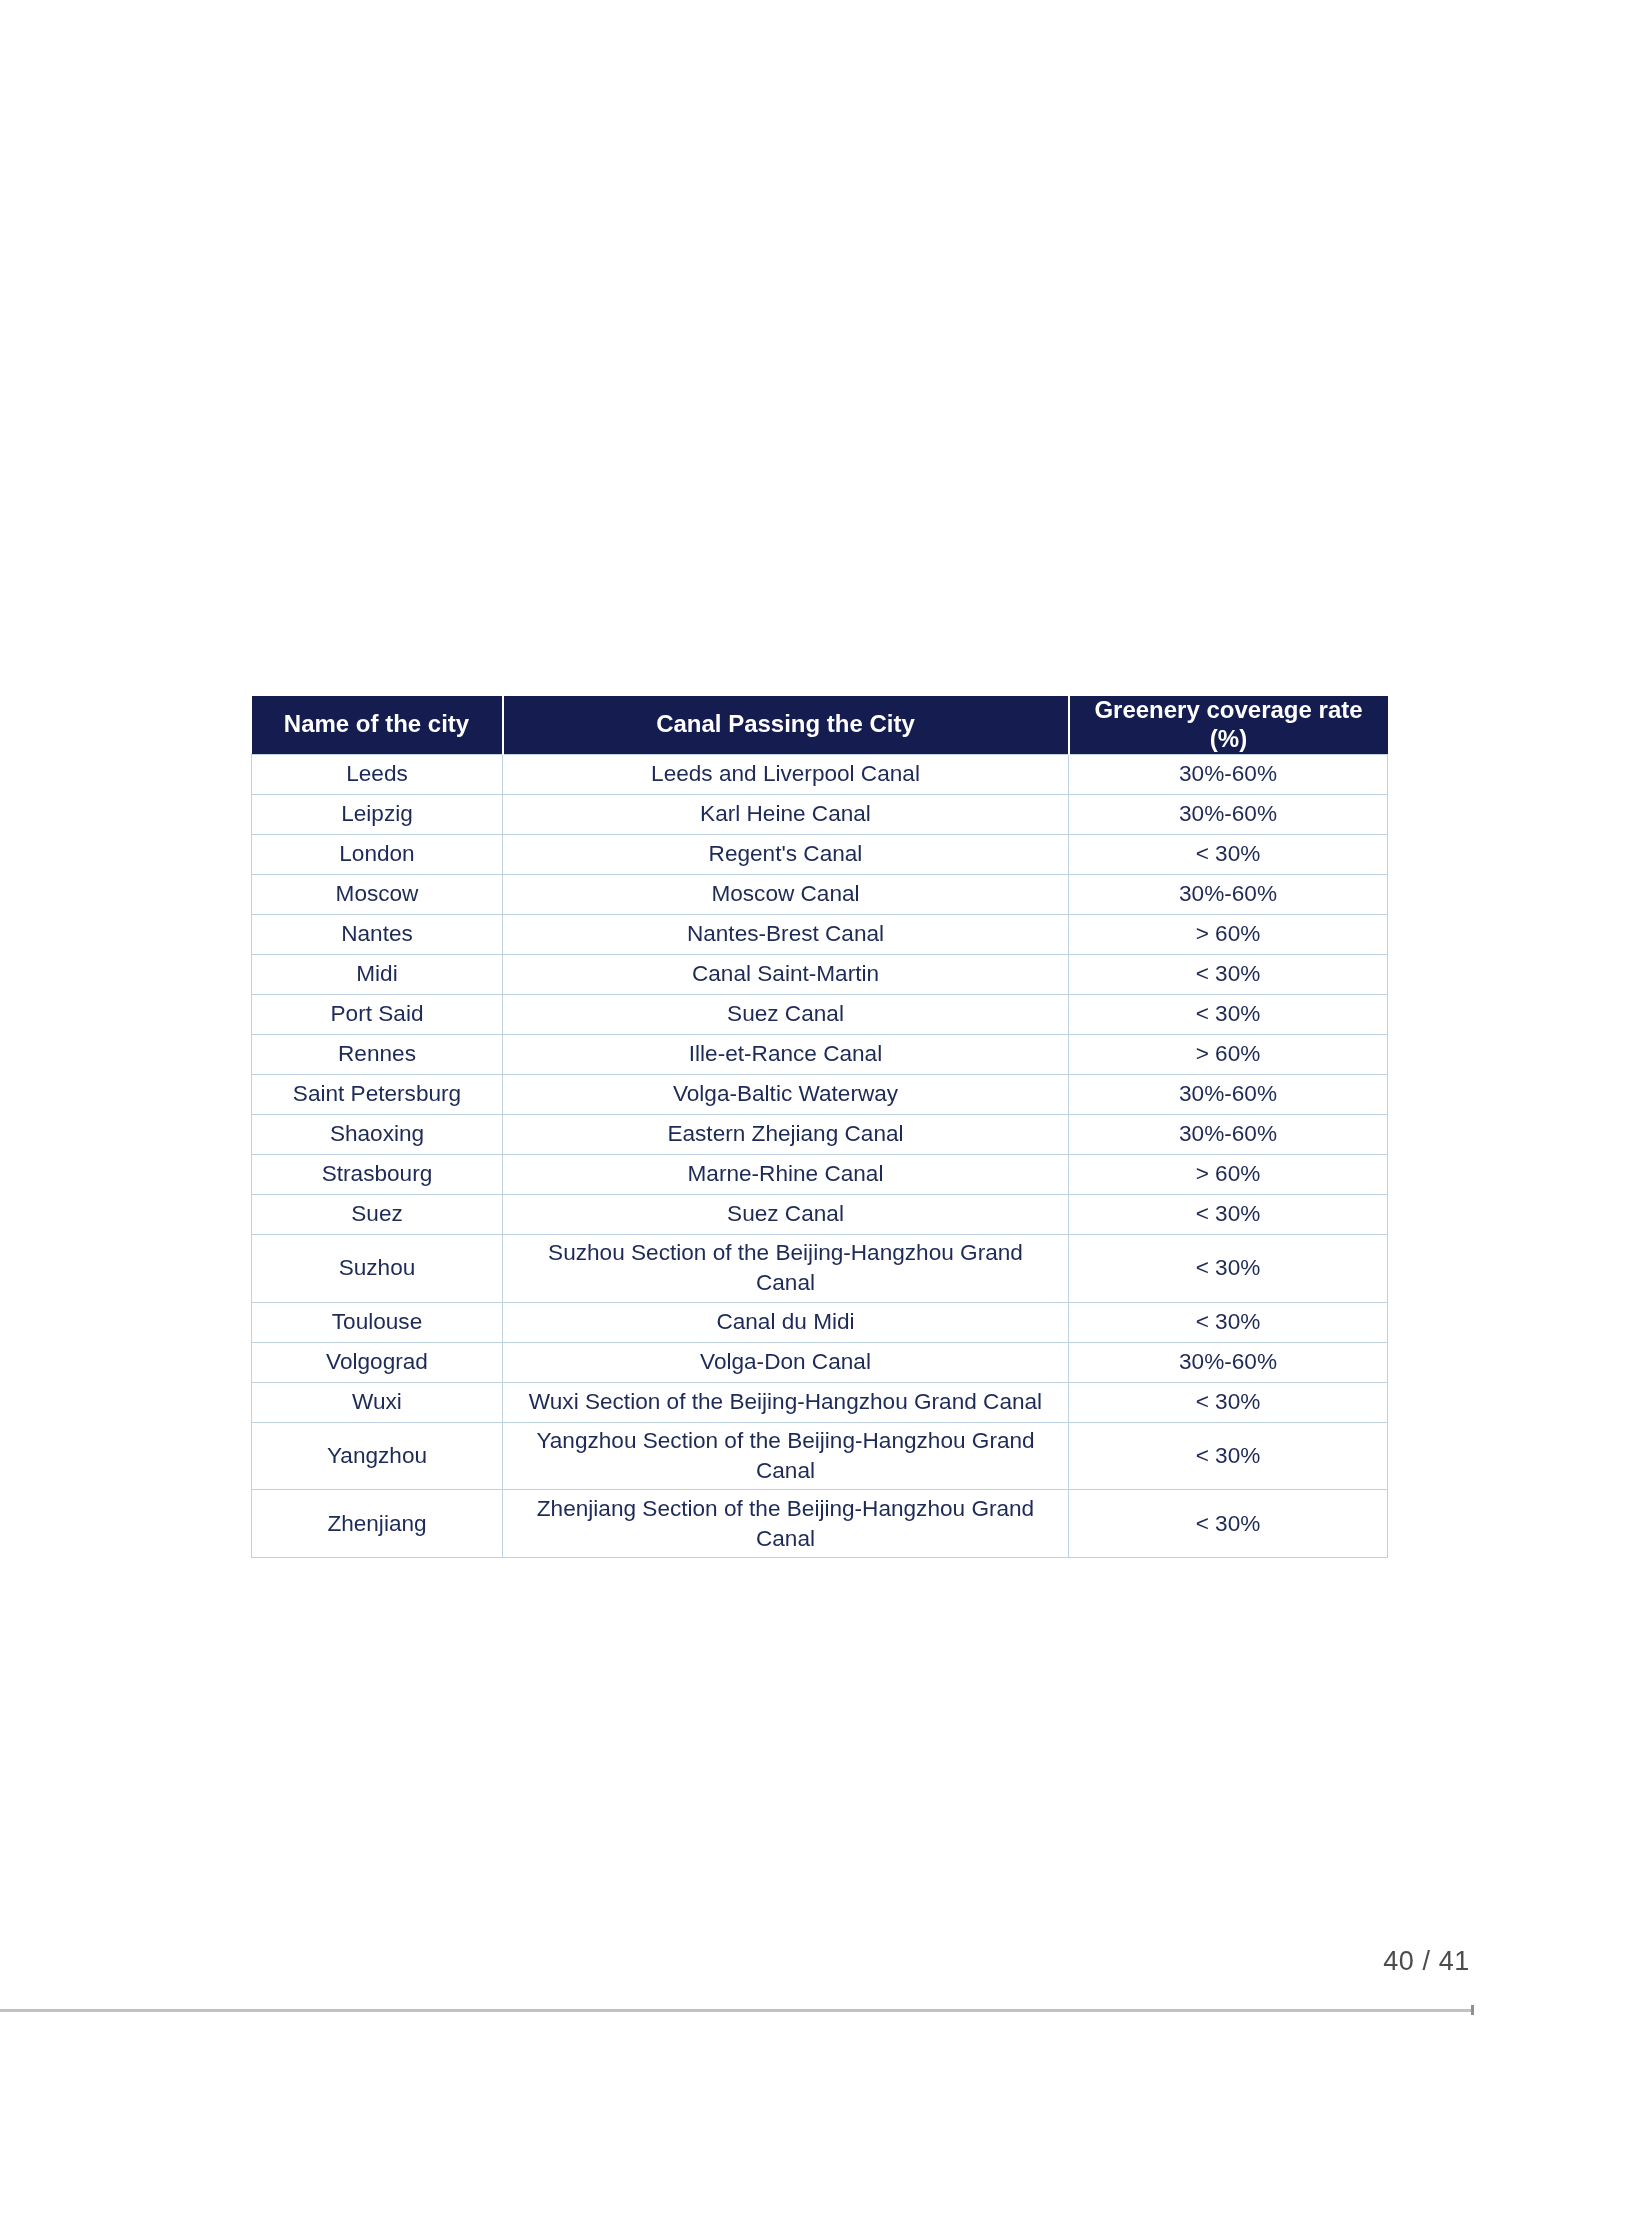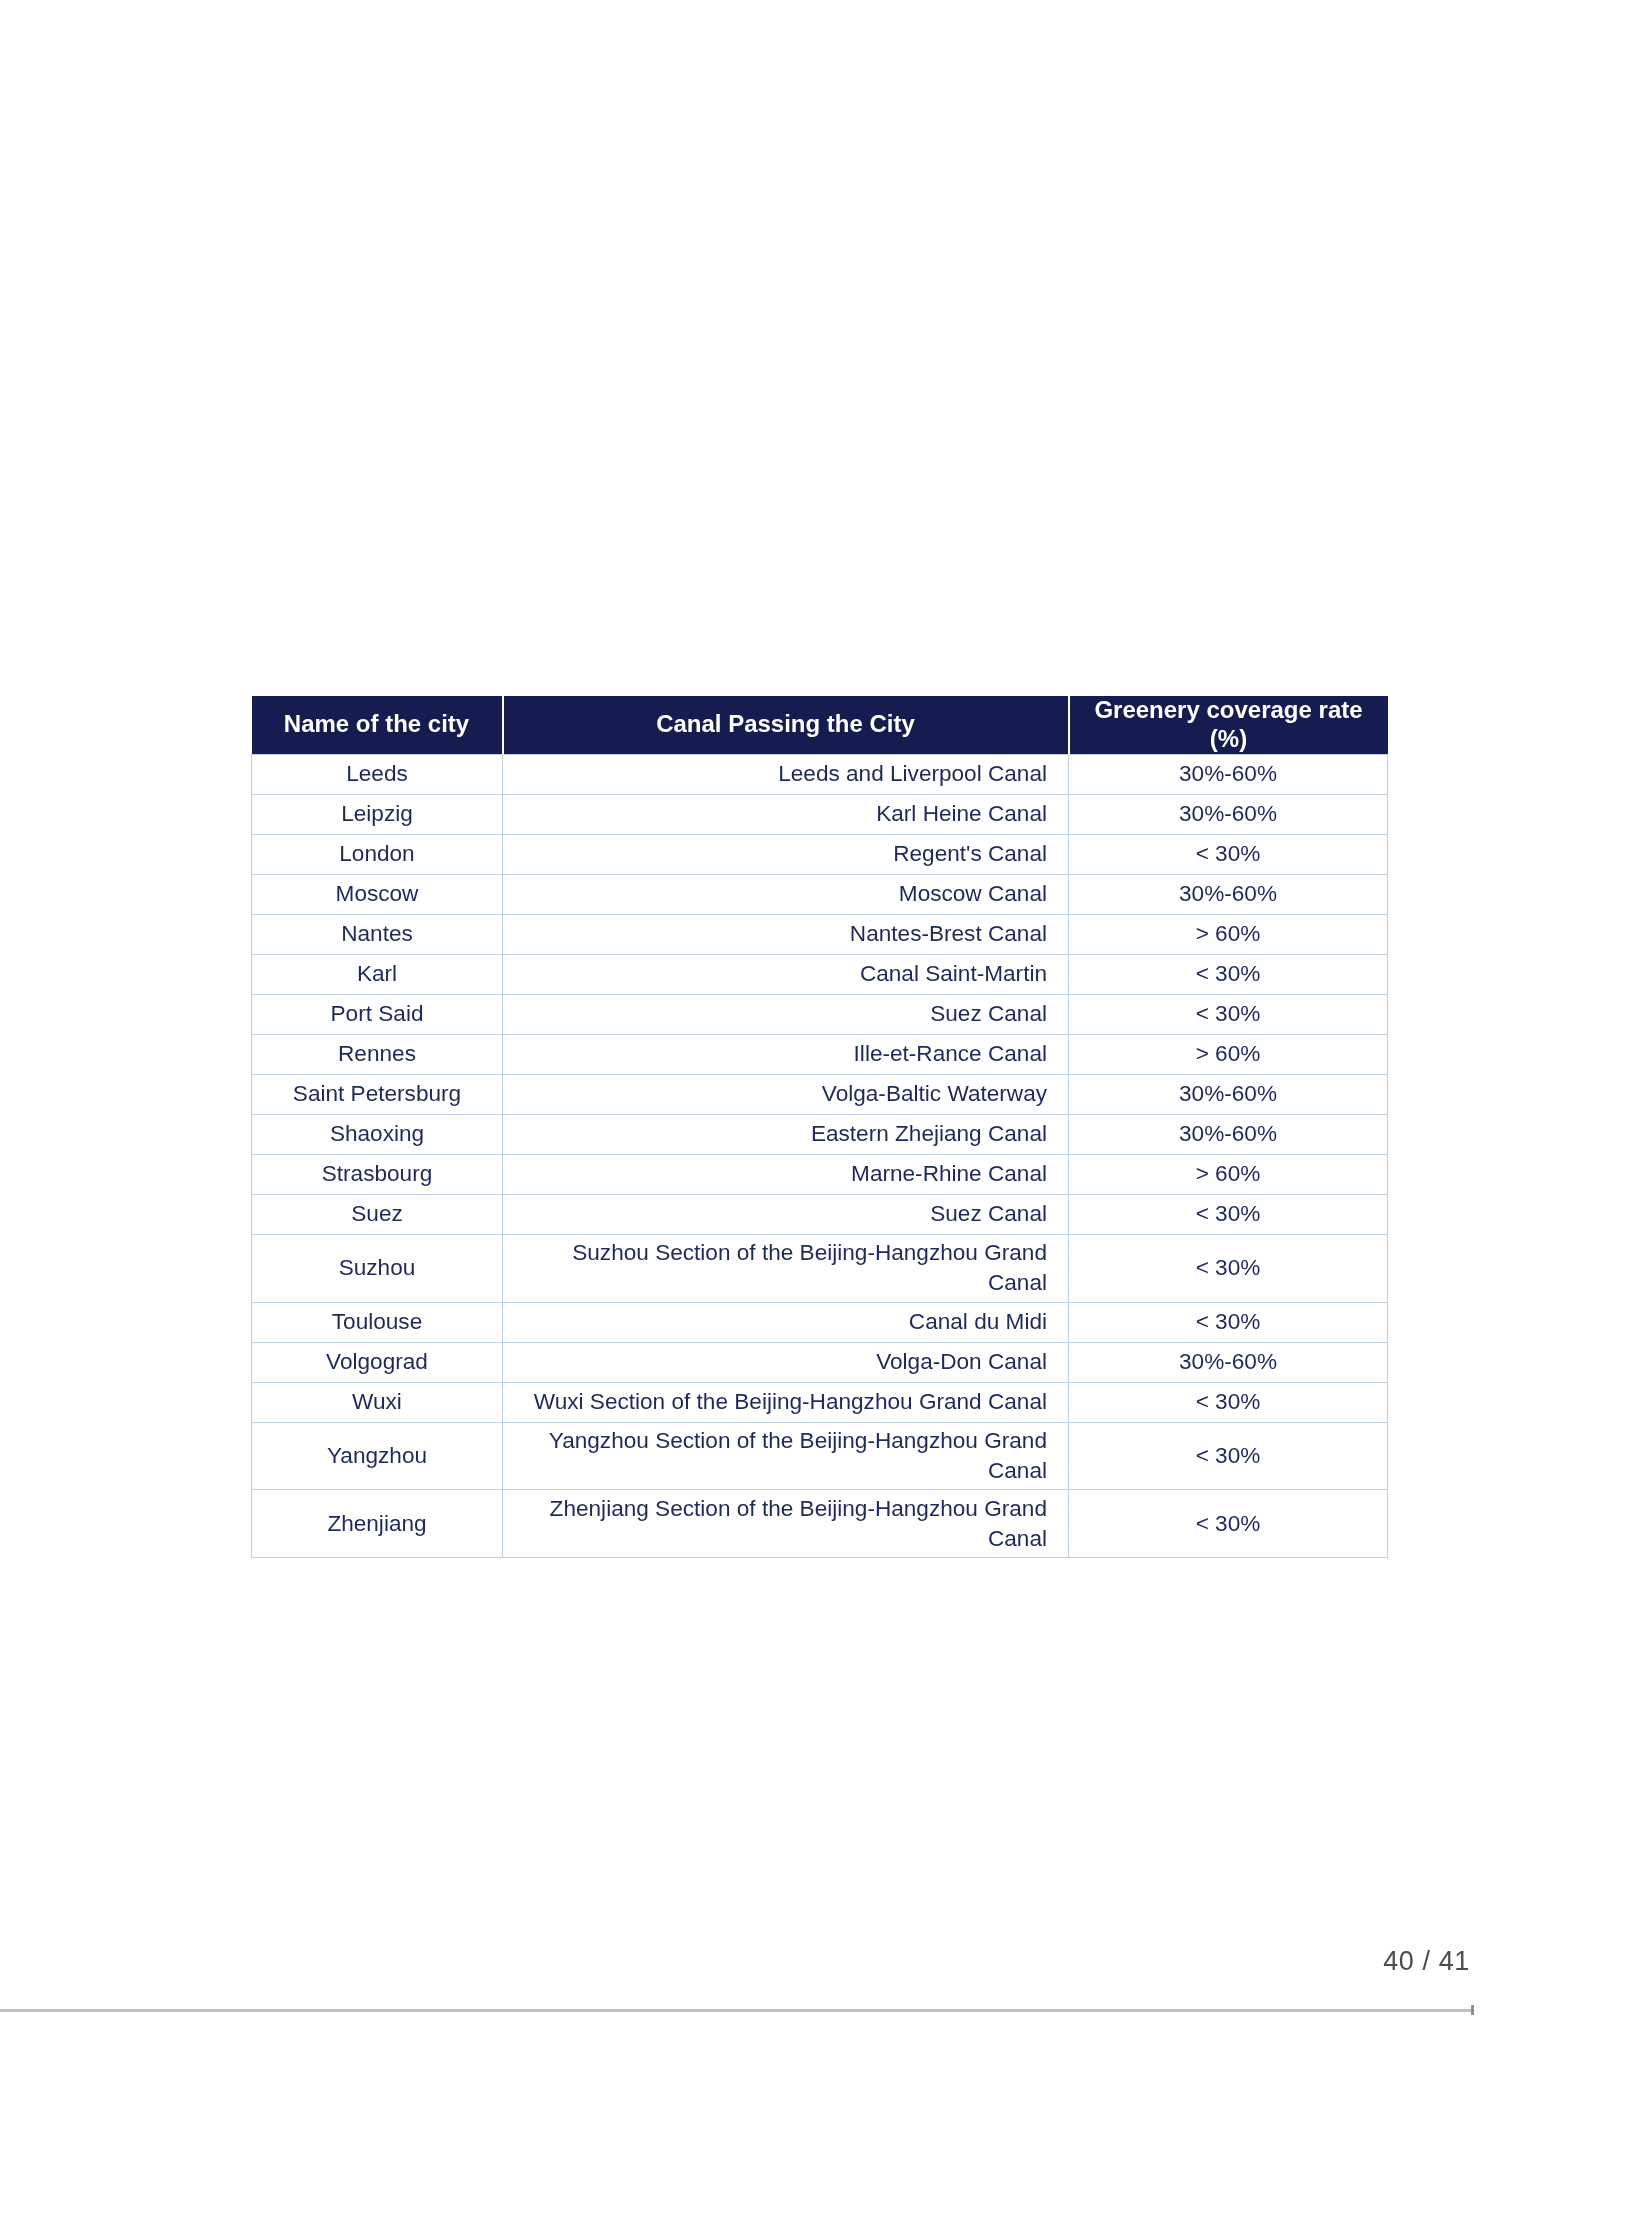--- a/index.html
+++ b/index.html
@@ -45,21 +45,21 @@
     background: #ffffff;
     color: #1e2a57;
     font-size: 22.6px;
     font-weight: 400;
     line-height: 1.34;
     text-align: center;
     vertical-align: middle;
     padding: 3.2px 7.7px;
     overflow: hidden;
   }
-  .canal-table tbody td.c2 { padding: 3.2px 21px; text-align: right; }
+  .canal-table tbody td.c2 { padding: 3.2px 21px; }
   .canal-table tbody tr { height: 40px; }
 
   
   .footer-line {
     position: absolute;
     left: 0;
     top: 2009px;
     width: 1473px;
     height: 2.6px;
     background: #c1c1c1;
@@ -124,21 +124,21 @@
           <td class="c1">Moscow</td>
           <td class="c2">Moscow Canal</td>
           <td class="c3">30%-60%</td>
         </tr>
         <tr>
           <td class="c1">Nantes</td>
           <td class="c2">Nantes-Brest Canal</td>
           <td class="c3">&gt; 60%</td>
         </tr>
         <tr>
-          <td class="c1">Karl</td>
+          <td class="c1">Midi</td>
           <td class="c2">Canal Saint-Martin</td>
           <td class="c3">&lt; 30%</td>
         </tr>
         <tr>
           <td class="c1">Port Said</td>
           <td class="c2">Suez Canal</td>
           <td class="c3">&lt; 30%</td>
         </tr>
         <tr>
           <td class="c1">Rennes</td>

